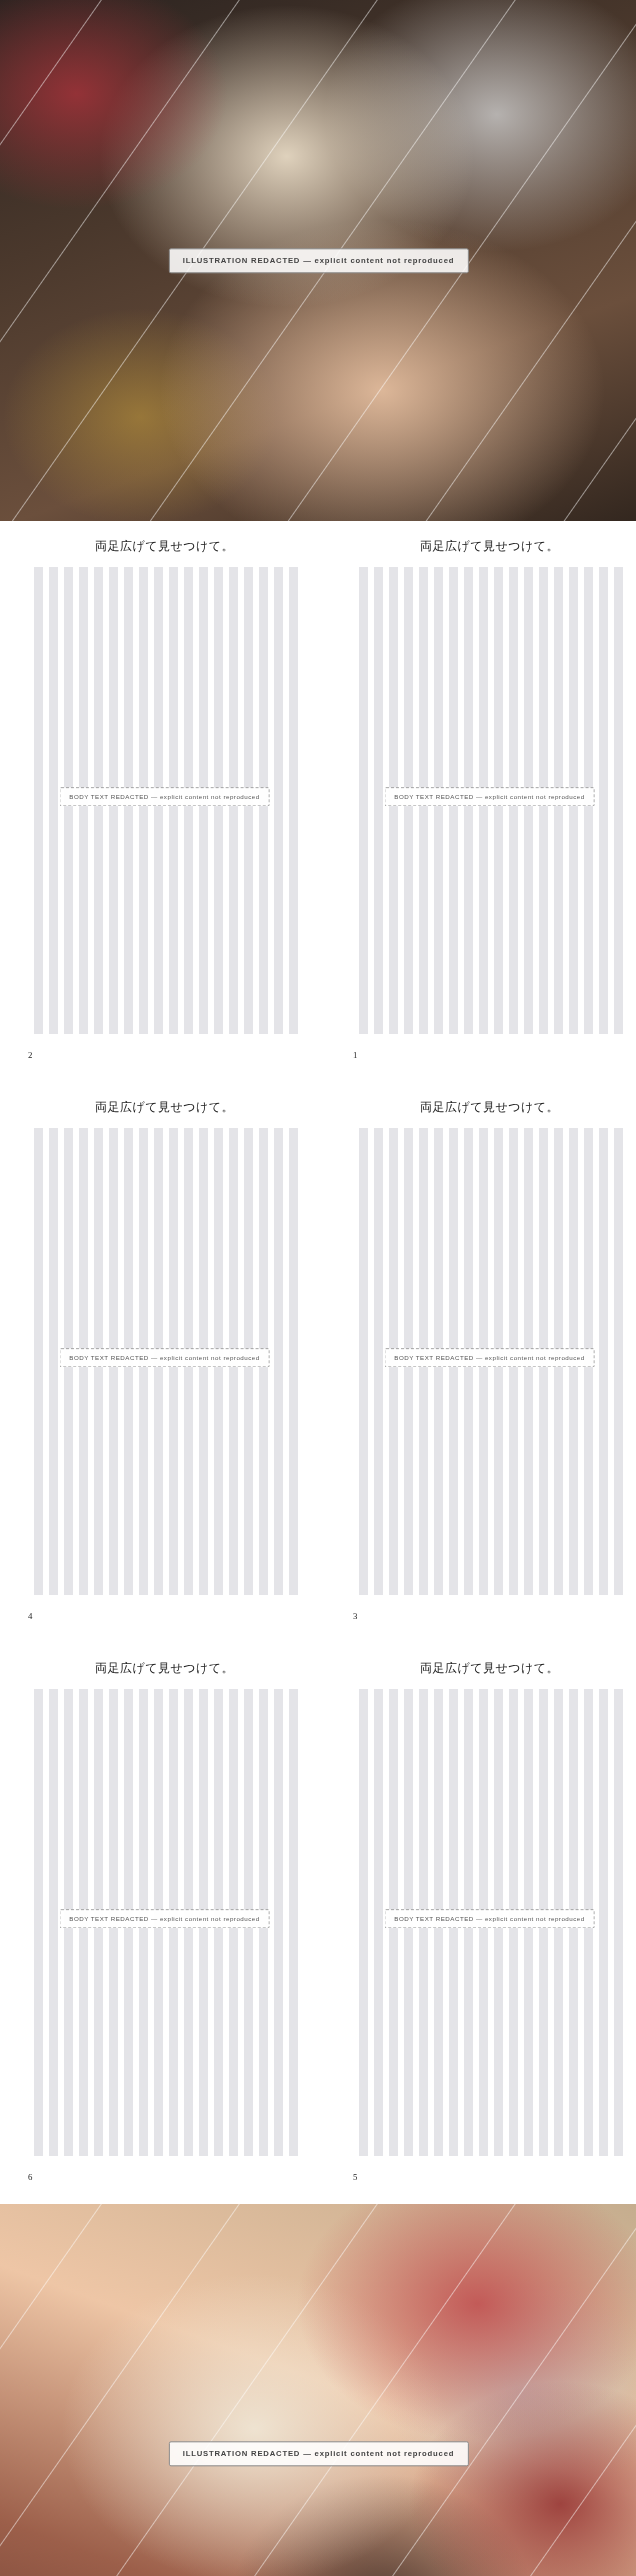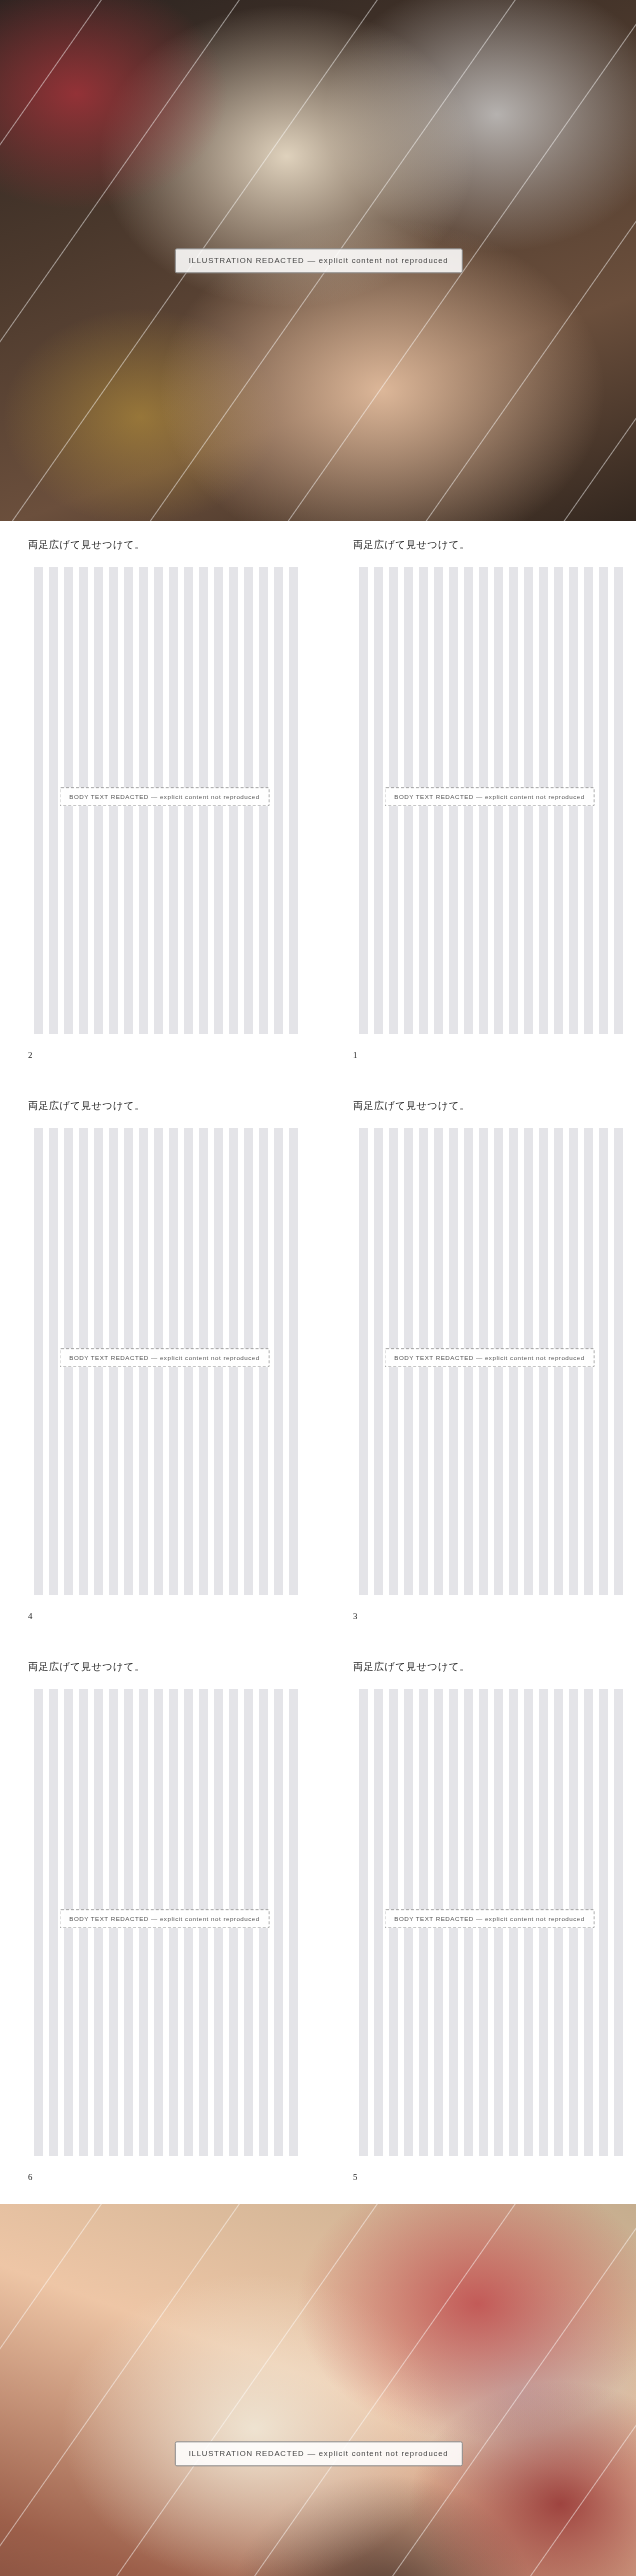--- a/index.html
+++ b/index.html
@@ -54,20 +54,21 @@
     background: rgba(255,255,255,0.88);
     border: 0.5px solid #8a8a8a;
     border-radius: 2.1px;
     padding: 7.2px 13.4px;
     font-family: "Liberation Sans", "DejaVu Sans", sans-serif;
     font-size: 7.7px;
     letter-spacing: 0.8px;
     color: #444444;
     text-align: center;
     white-space: nowrap;
+    font-weight: bold;
   }
 
   
   .text-region { width: 637px; height: 1683px; background: #ffffff; }
   .spread {
     display: flex;
     width: 637px;
     height: 561px;
   }
   .page {
@@ -76,24 +77,25 @@
     padding-top: 16.5px;
     display: flex;
     flex-direction: column;
   }
   .page-left  { padding-left: 28px; }
   .page-right { padding-left: 35px; }
   .page-inner { width: 273px; display: flex; flex-direction: column; }
 
   .running-title {
     height: 11.3px;
-    font-size: 10px;
+    font-size: 12px;
     letter-spacing: 0.5px;
     color: #222222;
     margin-bottom: 11.3px;
+    text-align: center;
   }
   .page-body {
     height: 474px;
     position: relative;
     
     background:
       linear-gradient(to bottom, #ffffff 0 7.2px, rgba(255,255,255,0) 7.2px),
       repeating-linear-gradient(to left,
         rgba(255,255,255,0) 0px,  rgba(255,255,255,0) 3.1px,
         #e4e4e8 3.1px, #e4e4e8 12px,

